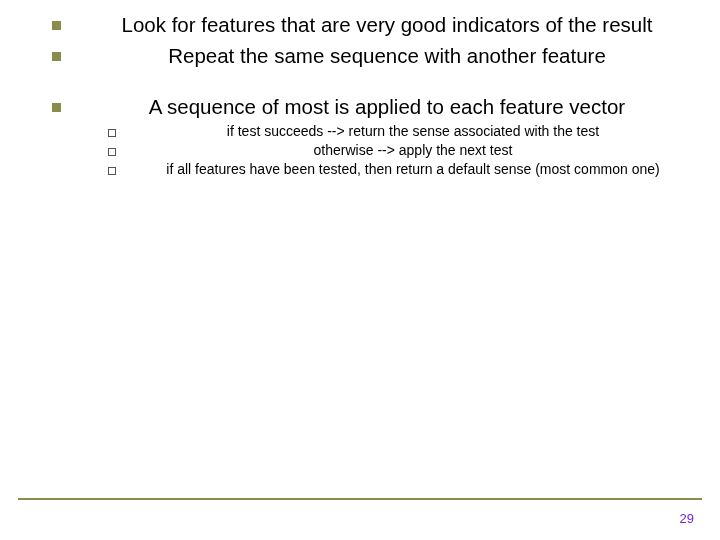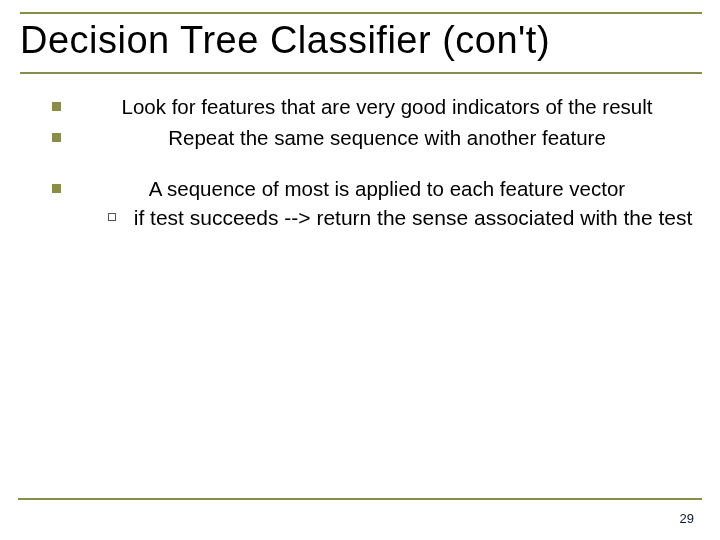--- a/index.html
+++ b/index.html
@@ -55,21 +55,21 @@
     left: 0;
     top: 0.42em;
     width: 9px;
     height: 9px;
     background: #8a8d49;
   }
   ul.level2 {
     list-style: none;
     margin: 4px 0 0 0;
     padding: 0 0 0 28px;
-    font-size: 21px;
+    font-size: 14px;
   }
   ul.level2 > li {
     position: relative;
     padding-left: 24px;
     margin-bottom: 2px;
   }
   ul.level2 > li::before {
     content: "";
     position: absolute;
     left: 0;
@@ -79,52 +79,51 @@
     background: #fff;
     border: 1.5px solid #555;
     box-sizing: border-box;
   }
   .pagenum {
     position: absolute;
     right: 26px;
     bottom: 14px;
     font-family: Arial, sans-serif;
     font-size: 13px;
-    color: #0f172a;
+    color: #6d28d9;
   }
   .footer-rule {
     position: absolute;
     left: 18px;
     right: 18px;
     bottom: 40px;
     border-top: 2px solid #8a8d49;
     height: 0;
   }
 </style>
 </head>
 <body>
 
 <div class="slide">
 
-  <div class="title-wrap">
-    <div class="title">Decision Tree Classifier (con't)</div>
-  </div>
 
   <div class="body">
 
     <ul class="level1">
       <li><span>Look for features that are very good indicators of the result</span></li>
       <li><span>Repeat the same sequence with another feature</span></li>
     </ul>
 
     <ul class="level1">
       <li>
         <span>A sequence of most is applied to each feature vector</span>
         <ul class="level2">
           <li><span>if test succeeds --&gt; return the sense associated with the test</span></li>
+          <li><span>otherwise --&gt; apply the next test</span></li>
+          <li><span>if all features have been tested, then return a default sense (most common one)</span></li>
         </ul>
       </li>
     </ul>
 
   </div>
 
   <div class="footer-rule"></div>
   <div class="pagenum">29</div>
 </div>
 

